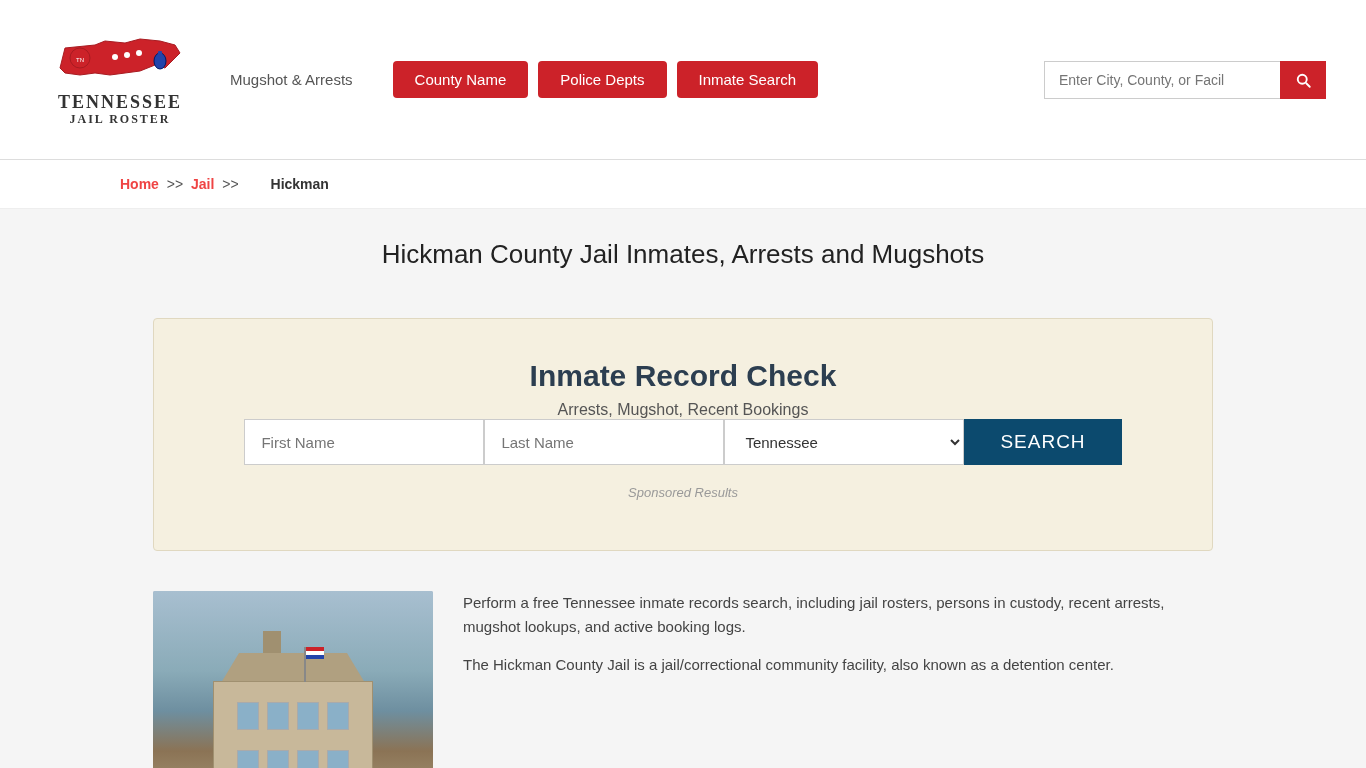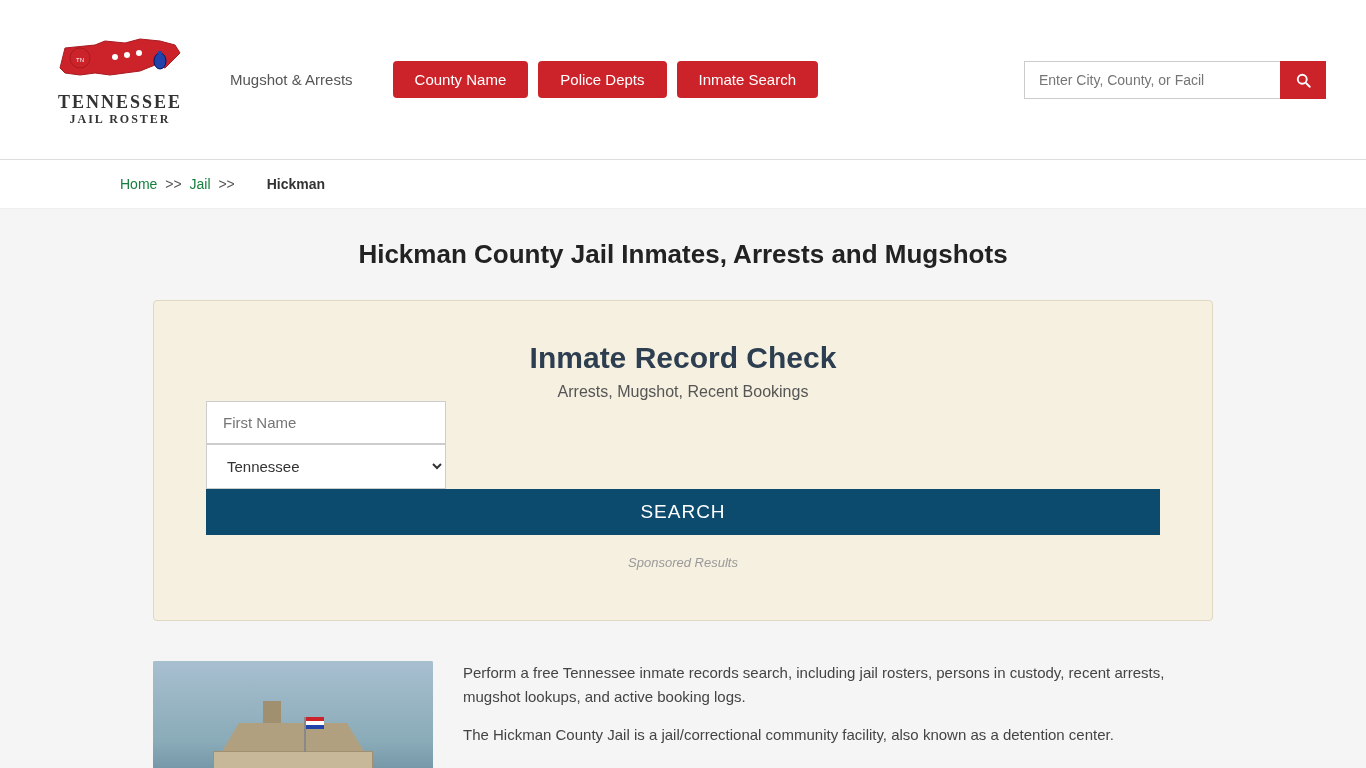--- a/index.html
+++ b/index.html
@@ -76,21 +76,21 @@
     .header-search {
       display: flex;
       align-items: center;
       margin-left: auto;
     }
     .header-search input {
       border: 1px solid #ccc;
       padding: 10px 14px;
       font-size: 14px;
       font-family: Arial, sans-serif;
-      width: 256px;
+      width: 236px;
       border-right: none;
       outline: none;
       color: #999;
     }
     .header-search button {
       background: #cc2229;
       border: none;
       padding: 10px 14px;
       cursor: pointer;
       display: flex;
@@ -108,39 +108,40 @@
       background: #fff;
       padding: 16px 120px;
       border-bottom: 1px solid #eee;
     }
     .breadcrumb {
       font-family: Arial, sans-serif;
       font-size: 14px;
       color: #555;
     }
     .breadcrumb a {
-      color: #15803d;
+      color: #ef4444;
       text-decoration: none;
+      font-weight: bold;
     }
     .breadcrumb .sep { margin: 0 4px; color: #555; }
     .breadcrumb .current { font-weight: 700; color: #333; margin-left: 24px; }
 
     
     .main {
       max-width: 1100px;
       margin: 0 auto;
       padding: 30px 20px;
     }
 
     .page-title {
       text-align: center;
       font-size: 26px;
-      font-weight: 700;
-      font-family: Arial, sans-serif;
-      margin-bottom: 30px;
+      font-weight: 400;
+      font-family: Arial, sans-serif;
+      margin-bottom: 48px;
       color: #222;
     }
 
     
     .record-check-box {
       background: #f5f0e0;
       border: 1px solid #e0d8c0;
       border-radius: 4px;
       padding: 40px 52px 50px;
       margin-bottom: 40px;
@@ -157,21 +158,20 @@
       font-size: 16px;
       color: #555;
       font-family: Arial, sans-serif;
     }
     .search-form {
       display: flex;
       gap: 0;
       justify-content: center;
       flex-wrap: wrap;
       gap: 0;
-      flex-direction: column;
     }
     .search-form input, .search-form select {
       border: 1px solid #ccc;
       padding: 12px 16px;
       font-size: 15px;
       font-family: Arial, sans-serif;
       outline: none;
       color: #999;
     }
     .search-form input {
@@ -358,20 +358,21 @@
 <main class="main">
 
   <h1 class="page-title">Hickman County Jail Inmates, Arrests and Mugshots</h1>
 
   <div class="record-check-box">
     <h2 class="record-check-title">Inmate Record Check</h2>
     <p class="record-check-subtitle">Arrests, Mugshot, Recent Bookings</p>
 
     <div class="search-form">
       <input type="text" placeholder="First Name" style="">
+      <input type="text" placeholder="Last Name" style="">
       <select id="state-select"><option value="Alabama">Alabama</option><option value="Alaska">Alaska</option><option value="Arizona">Arizona</option><option value="Arkansas">Arkansas</option><option value="California">California</option><option value="Colorado">Colorado</option><option value="Connecticut">Connecticut</option><option value="Delaware">Delaware</option><option value="Florida">Florida</option><option value="Georgia">Georgia</option><option value="Hawaii">Hawaii</option><option value="Idaho">Idaho</option><option value="Illinois">Illinois</option><option value="Indiana">Indiana</option><option value="Iowa">Iowa</option><option value="Kansas">Kansas</option><option value="Kentucky">Kentucky</option><option value="Louisiana">Louisiana</option><option value="Maine">Maine</option><option value="Maryland">Maryland</option><option value="Massachusetts">Massachusetts</option><option value="Michigan">Michigan</option><option value="Minnesota">Minnesota</option><option value="Mississippi">Mississippi</option><option value="Missouri">Missouri</option><option value="Montana">Montana</option><option value="Nebraska">Nebraska</option><option value="Nevada">Nevada</option><option value="New Hampshire">New Hampshire</option><option value="New Jersey">New Jersey</option><option value="New Mexico">New Mexico</option><option value="New York">New York</option><option value="North Carolina">North Carolina</option><option value="North Dakota">North Dakota</option><option value="Ohio">Ohio</option><option value="Oklahoma">Oklahoma</option><option value="Oregon">Oregon</option><option value="Pennsylvania">Pennsylvania</option><option value="Rhode Island">Rhode Island</option><option value="South Carolina">South Carolina</option><option value="South Dakota">South Dakota</option><option value="Tennessee" selected="">Tennessee</option><option value="Texas">Texas</option><option value="Utah">Utah</option><option value="Vermont">Vermont</option><option value="Virginia">Virginia</option><option value="Washington">Washington</option><option value="West Virginia">West Virginia</option><option value="Wisconsin">Wisconsin</option><option value="Wyoming">Wyoming</option></select>
       <button class="search-btn">SEARCH</button>
     </div>
     <p class="sponsored-text">Sponsored Results</p>
   </div>
 
   <div class="bottom-section">
 
     <div class="jail-image">
       <div class="jail-image-placeholder">

